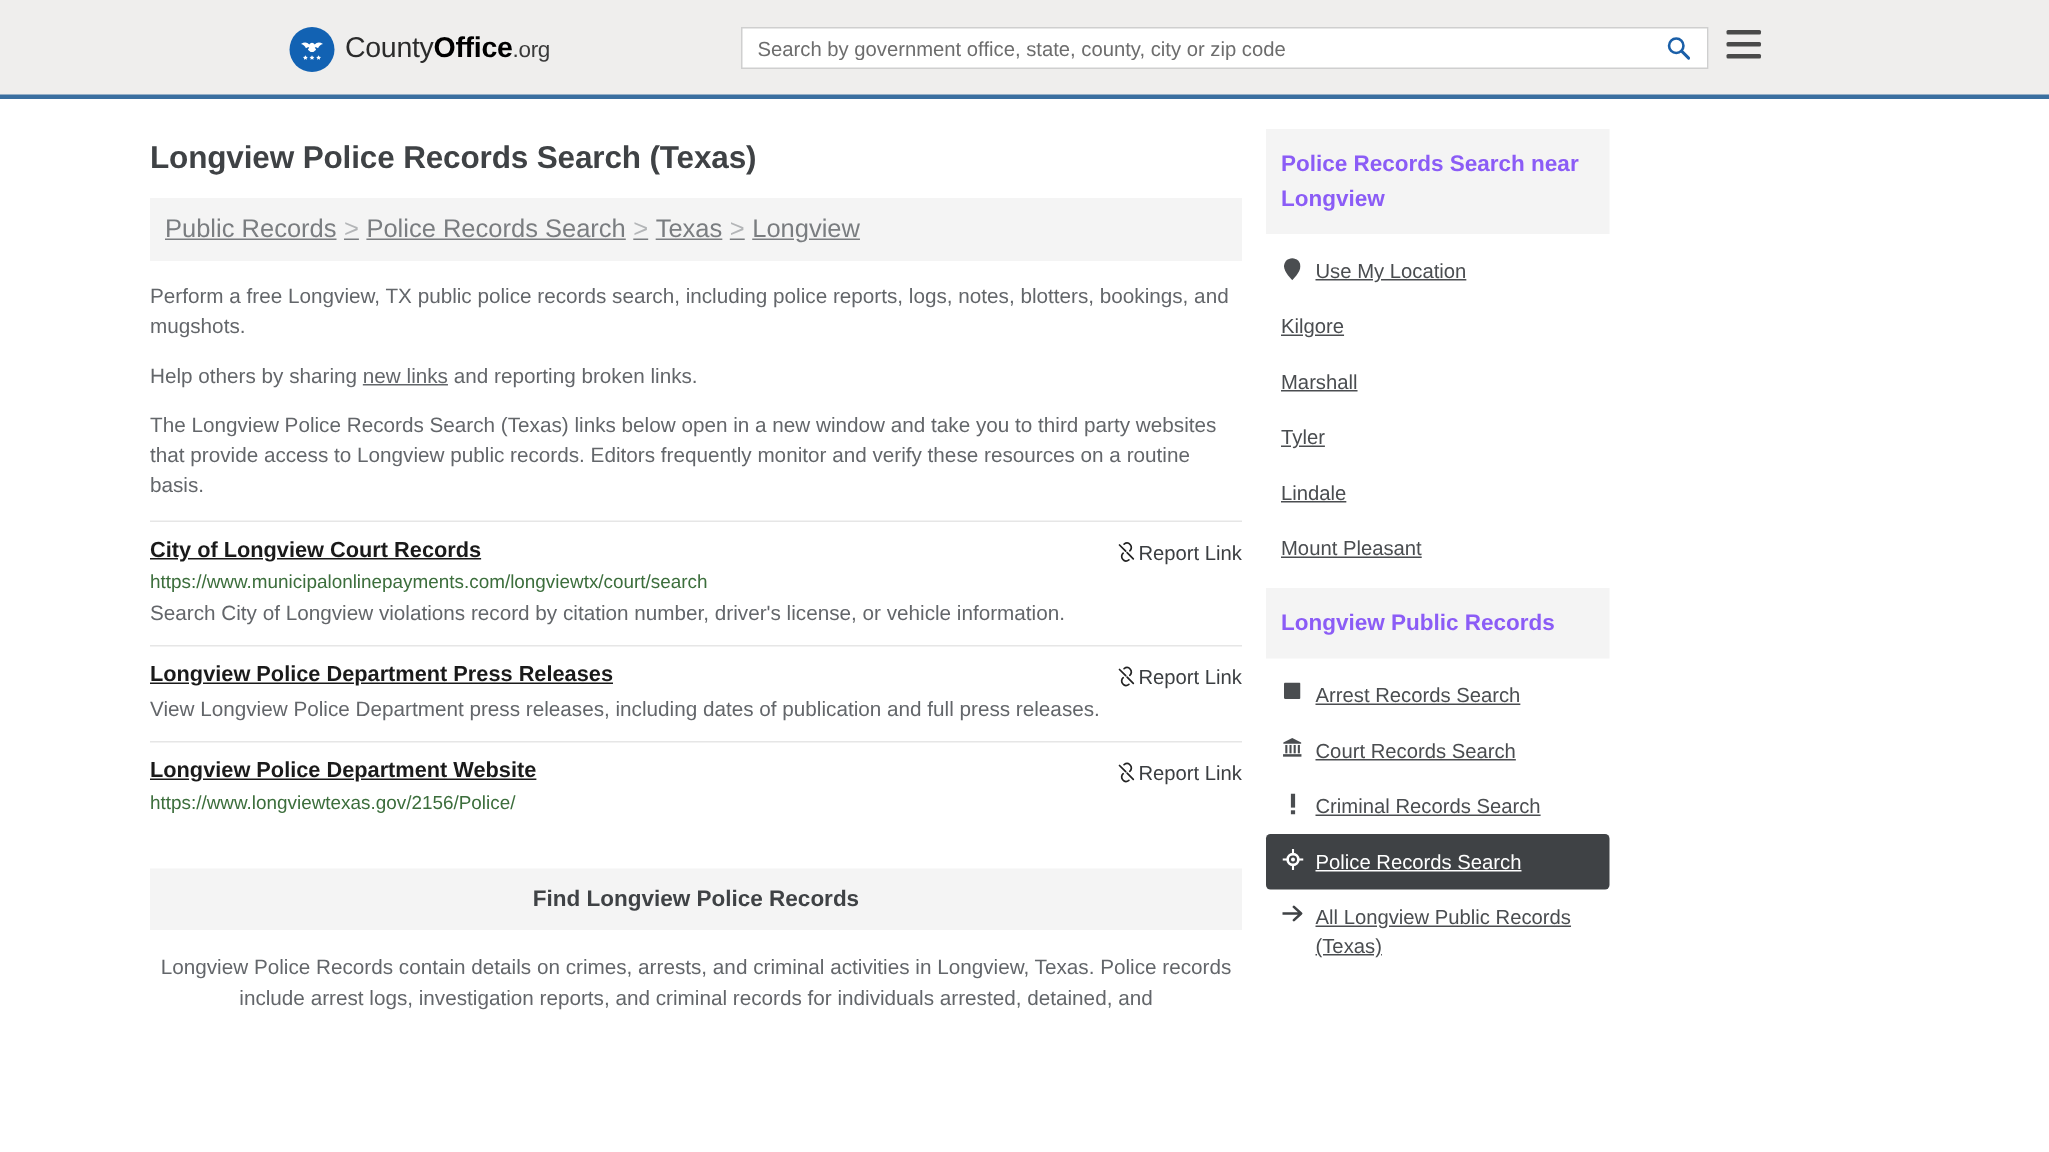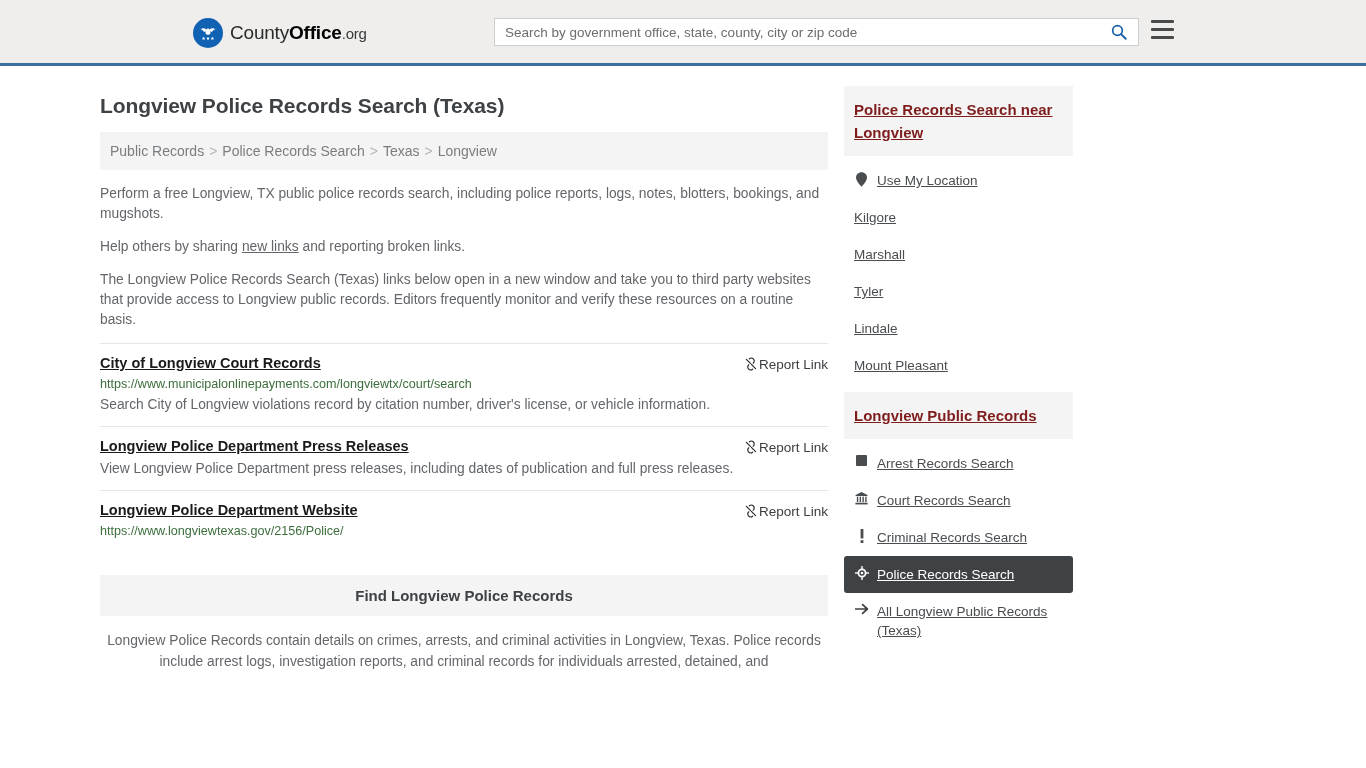--- a/index.html
+++ b/index.html
@@ -94,23 +94,24 @@
     font-size: 21px;
     font-weight: bold;
     color: #3f4245;
     margin: 8px 0 14px 0;
     letter-spacing: -0.1px;
   }
 
   .breadcrumb {
     background: #f4f4f4;
     padding: 11px 10px;
-    font-size: 14px;
+    font-size: 17px;
     color: #7a7d80;
     margin-bottom: 14px;
+    text-decoration: underline;
   }
   .breadcrumb a { color: #7a7d80; text-decoration: none; cursor: pointer; }
   .breadcrumb .sep { color: #b3b5b7; padding: 0 5px; }
 
   .intro p {
     font-size: 13.8px;
     line-height: 20px;
     color: #63666a;
     margin: 0 0 13px 0;
   }
@@ -165,23 +166,22 @@
     padding-top: 14px;
   }
 
   
   .side-panel { margin-bottom: 8px; }
   .side-head {
     background: #f4f4f4;
     padding: 12px 10px;
     font-size: 15px;
     font-weight: bold;
-    color: #7f1d1d;
+    color: #8b5cf6;
     line-height: 23px;
-    text-decoration: underline;
   }
   .side-list { padding: 6px 0 0 0; }
   .side-item {
     display: flex; align-items: flex-start; gap: 8px;
     padding: 9px 10px;
     font-size: 13.5px;
     cursor: pointer;
   }
   .side-item a, .side-item .lbl {
     color: #4a4d50; text-decoration: underline; cursor: pointer;

